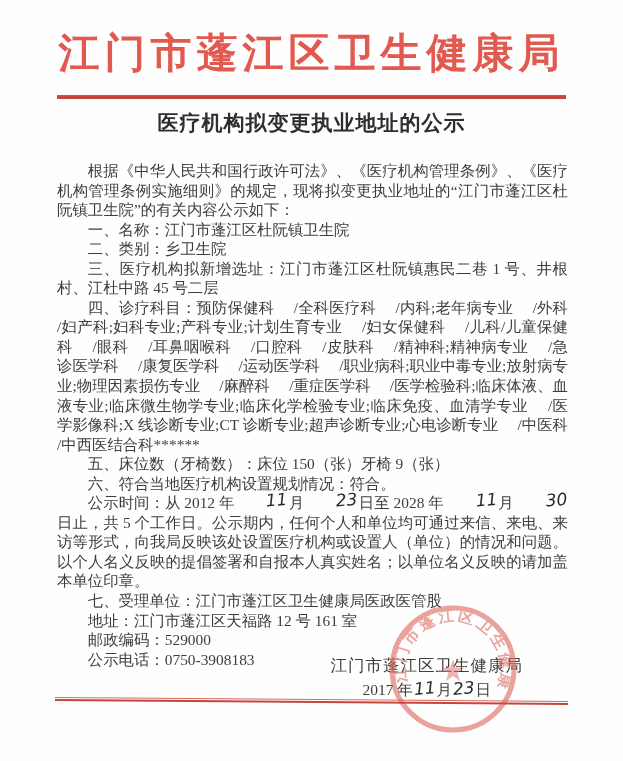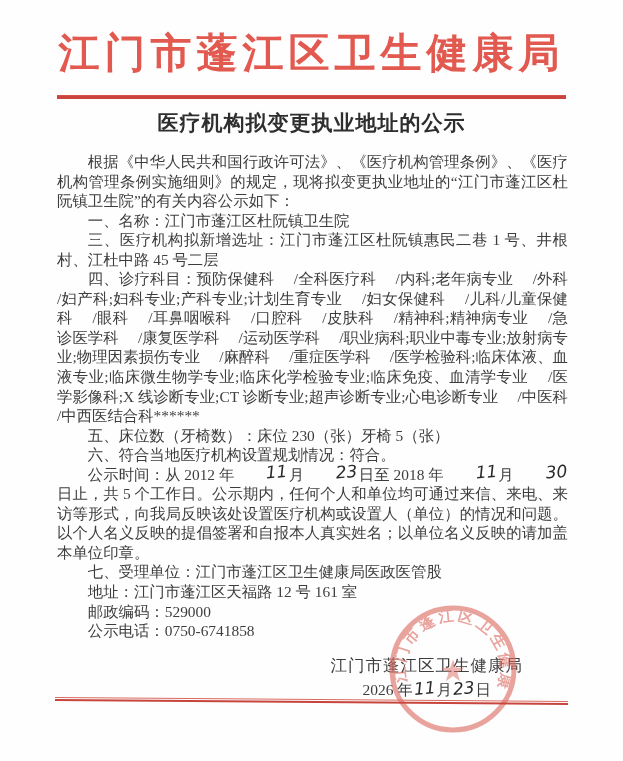--- a/index.html
+++ b/index.html
@@ -33,21 +33,21 @@
     position: absolute;
     top: 109px; left: 0; right: 0;
     text-align: center;
     font-size: 21px;
     font-weight: bold;
     letter-spacing: 1px;
     color: #2e2e2e;
   }
   .body-text {
     position: absolute;
-    top: 152px; left: 57px; width: 511px;
+    top: 161px; left: 57px; width: 511px;
     font-size: 15.4px;
     line-height: 19.55px;
     text-align: justify;
     color: #3d3d3d;
   }
   .body-text p { text-indent: 2em; margin: 0; }
   .hand {
     display: inline-block;
     font-family: "DejaVu Sans", sans-serif;
     font-style: italic;
@@ -88,34 +88,35 @@
 
   <div class="org-header">江门市蓬江区卫生健康局</div>
 
   <div class="red-rule"></div>
 
   <div class="doc-title">医疗机构拟变更执业地址的公示</div>
 
   <div class="body-text">
     <p>根据《中华人民共和国行政许可法》、《医疗机构管理条例》、《医疗机构管理条例实施细则》的规定，现将拟变更执业地址的“江门市蓬江区杜阮镇卫生院”的有关内容公示如下：</p>
     <p>一、名称：江门市蓬江区杜阮镇卫生院</p>
+    <p>二、类别：乡卫生院</p>
     <p>三、医疗机构拟新增选址：江门市蓬江区杜阮镇惠民二巷 1 号、井根村、江杜中路 45 号二层</p>
     <p>四、诊疗科目：预防保健科　 /全科医疗科　 /内科;老年病专业　 /外科　 /妇产科;妇科专业;产科专业;计划生育专业　 /妇女保健科　 /儿科/儿童保健科　 /眼科　 /耳鼻咽喉科　 /口腔科　 /皮肤科　 /精神科;精神病专业　 /急诊医学科　 /康复医学科　 /运动医学科　 /职业病科;职业中毒专业;放射病专业;物理因素损伤专业　 /麻醉科　 /重症医学科　 /医学检验科;临床体液、血液专业;临床微生物学专业;临床化学检验专业;临床免疫、血清学专业　 /医学影像科;X 线诊断专业;CT 诊断专业;超声诊断专业;心电诊断专业　 /中医科　 /中西医结合科******</p>
-    <p>五、床位数（牙椅数）：床位 230（张）牙椅 5（张）</p>
+    <p>五、床位数（牙椅数）：床位 150（张）牙椅 9（张）</p>
     <p>六、符合当地医疗机构设置规划情况：符合。</p>
-    <p><span>公示时间：从 2012 年</span><span class="hand">11</span><span>月</span><span class="hand">23</span><span>日至 2018 年</span><span class="hand">11</span><span>月</span><span class="hand">30</span><span>日止，共 5 个工作日。公示期内，任何个人和单位均可通过来信、来电、来访等形式，向我局反映该处设置医疗机构或设置人（单位）的情况和问题。以个人名义反映的提倡签署和自报本人真实姓名；以单位名义反映的请加盖本单位印章。</span></p>
+    <p><span>公示时间：从 2012 年</span><span class="hand">11</span><span>月</span><span class="hand">23</span><span>日至 2028 年</span><span class="hand">11</span><span>月</span><span class="hand">30</span><span>日止，共 5 个工作日。公示期内，任何个人和单位均可通过来信、来电、来访等形式，向我局反映该处设置医疗机构或设置人（单位）的情况和问题。以个人名义反映的提倡签署和自报本人真实姓名；以单位名义反映的请加盖本单位印章。</span></p>
     <p>七、受理单位：江门市蓬江区卫生健康局医政医管股</p>
     <p>地址：江门市蓬江区天福路 12 号 161 室</p>
     <p>邮政编码：529000</p>
-    <p>公示电话：0750-6741858</p>
+    <p>公示电话：0750-3908183</p>
   </div>
 
   <div class="signature">
     <div class="sig-org">江门市蓬江区卫生健康局</div>
-    <div class="sig-date"><span>2026 年</span><span class="hand">11</span><span>月</span><span class="hand">23</span><span>日</span></div>
+    <div class="sig-date"><span>2017 年</span><span class="hand">11</span><span>月</span><span class="hand">23</span><span>日</span></div>
   </div>
 
   <svg class="seal" viewBox="0 0 136 136" xmlns="http://www.w3.org/2000/svg">
     <circle cx="68" cy="68" r="61" fill="none" stroke="#dd6c63" stroke-width="5"></circle>
     <defs>
       <path id="sealArc" d="M 22.9,84.4 A 48,48 0 1,1 113.1,84.4" fill="none"></path>
     </defs>
     <text font-size="15.5" font-weight="bold" fill="#dd6c63" letter-spacing="3">
       <textPath href="#sealArc" startOffset="2%">江门市蓬江区卫生健康局</textPath>
     </text>

